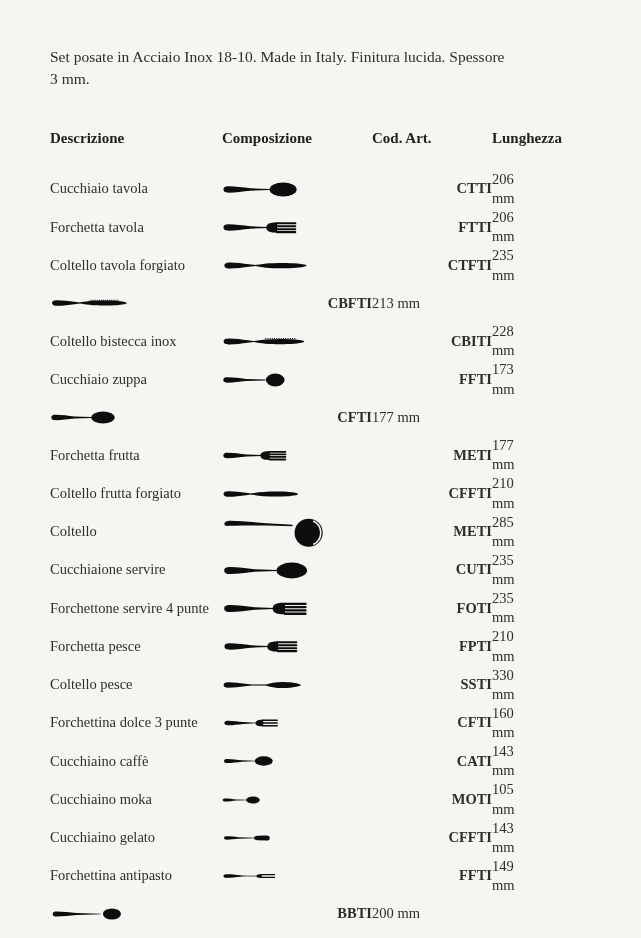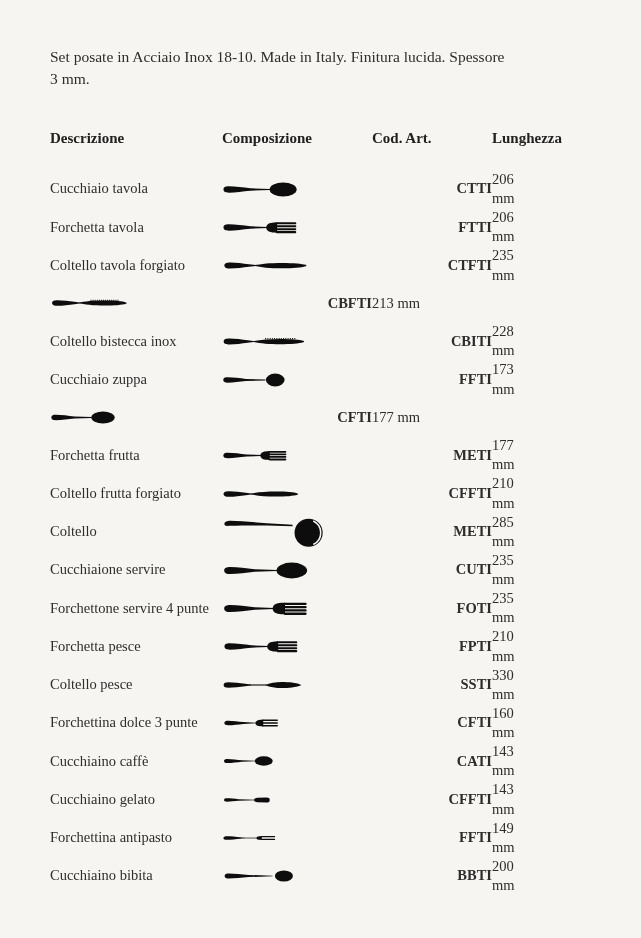--- a/index.html
+++ b/index.html
@@ -267,20 +267,31 @@
     <div class="td td-comp">
             <svg width="52" height="10" viewBox="0 0 100 20" fill="#0d0d0d" xmlns="http://www.w3.org/2000/svg" aria-hidden="true">
               <path d="M2 10C2 6.7 5 5.8 9 5.8C18 5.8 28 7.4 38 8.4L64 9.4L64 10.6L38 11.6C28 12.6 18 14.2 9 14.2C5 14.2 2 13.3 2 10Z"></path>
               <ellipse cx="81.5" cy="10" rx="18" ry="9.3"></ellipse>
             </svg>
           </div>
     <div class="td td-cod">CATI</div>
     <div class="td td-len">143 mm</div>
   </div>
 
+  <div class="grid-row tr">
+    <div class="td td-desc">Cucchiaino moka</div>
+    <div class="td td-comp">
+            <svg width="38" height="8" viewBox="0 0 100 20" fill="#0d0d0d" xmlns="http://www.w3.org/2000/svg" aria-hidden="true">
+              <path d="M2 10C2 6.7 5 5.8 9 5.8C18 5.8 28 7.4 38 8.4L64 9.4L64 10.6L38 11.6C28 12.6 18 14.2 9 14.2C5 14.2 2 13.3 2 10Z"></path>
+              <ellipse cx="81.5" cy="10" rx="18" ry="9.3"></ellipse>
+            </svg>
+          </div>
+    <div class="td td-cod">MOTI</div>
+    <div class="td td-len">105 mm</div>
+  </div>
 
   <div class="grid-row tr">
     <div class="td td-desc">Cucchiaino gelato</div>
     <div class="td td-comp">
             <svg width="52" height="8" viewBox="0 0 100 16" fill="#0d0d0d" xmlns="http://www.w3.org/2000/svg" aria-hidden="true">
               <path d="M2 8C2 5.4 4.6 4.6 8 4.6C15 4.6 23 5.6 31 6.3L64 7.4L64 8.6L31 9.7C23 10.4 15 11.4 8 11.4C4.6 11.4 2 10.6 2 8Z"></path>
               <path d="M62 8C62 5.2 64.8 3.7 69 3.5L87 2.9C91.5 2.9 93.2 4.3 93.2 6.6L93.2 9.4C93.2 11.7 91.5 13.1 87 13.1L69 12.5C64.8 12.3 62 10.8 62 8Z"></path>
             </svg>
           </div>
     <div class="td td-cod">CFFTI</div>
@@ -296,21 +307,20 @@
               <path d="M64 7.5C64 5.5 66 4.3 69 4.1L74 3.9L74 11.1L69 10.9C66 10.7 64 9.5 64 7.5Z"></path>
               <rect x="72.5" y="3.9" width="26.5" height="2.1" rx="1"></rect>
               <rect x="72.5" y="9" width="26.5" height="2.1" rx="1"></rect>
             </svg>
           </div>
     <div class="td td-cod">FFTI</div>
     <div class="td td-len">149 mm</div>
   </div>
 
   <div class="grid-row tr">
-    <div class="td td-desc">Cucchiaino bibita</div>
     <div class="td td-comp">
             <svg width="73" height="12" viewBox="0 0 100 17" fill="#0d0d0d" xmlns="http://www.w3.org/2000/svg" aria-hidden="true">
               <path d="M2 8.5C2 5.7 4.6 4.9 8 4.9C16 4.9 26 6.2 36 7L70 8L70 9L36 10C26 10.8 16 12.1 8 12.1C4.6 12.1 2 11.3 2 8.5Z"></path>
               <ellipse cx="86" cy="8.5" rx="12.8" ry="7.8"></ellipse>
             </svg>
           </div>
     <div class="td td-cod">BBTI</div>
     <div class="td td-len">200 mm</div>
   </div>
 </div>

